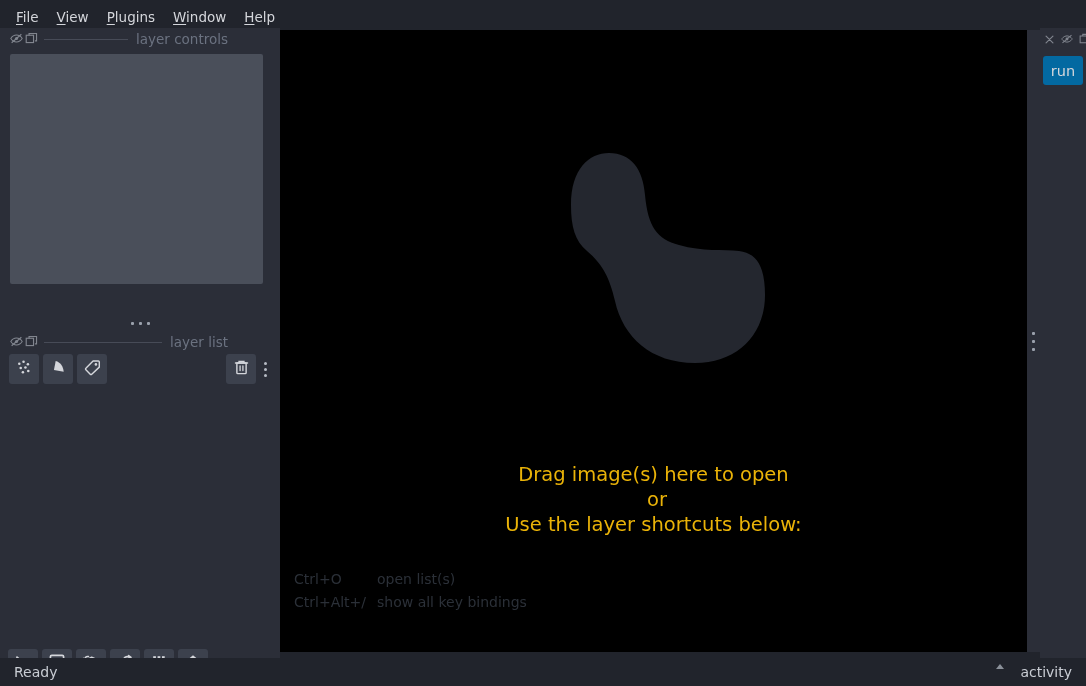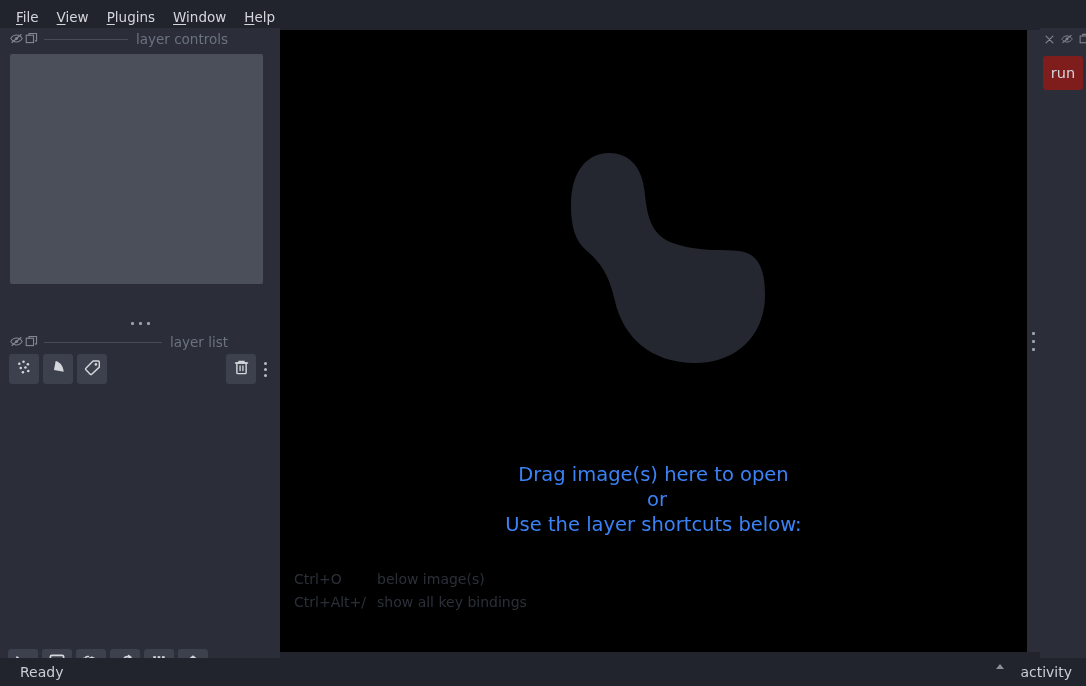--- a/index.html
+++ b/index.html
@@ -89,21 +89,21 @@
   }
 
   
   #canvas {
     position: absolute; left: 280px; top: 30px;
     width: 747px; height: 622px; background: #000000; overflow: hidden;
   }
   #logo-blob { position: absolute; left: 247px; top: 105px; }
   .canvas-headline {
     position: absolute; left: 0; width: 747px; text-align: center;
-    font-size: 19.5px; color: #3b82f6; white-space: nowrap;
+    font-size: 19.5px; color: #eab308; white-space: nowrap;
   }
   #hl-1 { top: 433px; }
   #hl-2 { top: 458px; padding-left: 7px; }
   #hl-3 { top: 483px; }
   #shortcuts {
     position: absolute; left: 14px; top: 538px;
     font-size: 14px; color: #2b3038;
   }
   .sc-row { display: flex; line-height: 23px; }
   .sc-key { width: 83px; white-space: nowrap; }
@@ -120,33 +120,33 @@
   
   #right-dock {
     position: absolute; left: 1040px; top: 28px; width: 46px; height: 630px;
     background: #2b2e38;
   }
   #right-dock-header {
     display: flex; align-items: center; justify-content: flex-start;
     height: 22px; padding: 0 4px; gap: 6px;
   }
   #run-button {
-    position: absolute; left: 3px; top: 28px; width: 40px; height: 34px;
-    background: #7f1d1d; border-radius: 3px;
+    position: absolute; left: 3px; top: 28px; width: 40px; height: 29px;
+    background: #0369a1; border-radius: 3px;
     display: flex; align-items: center; justify-content: center;
     font-size: 14.5px; color: #d4d6db; cursor: pointer;
   }
 
   
   #statusbar {
     position: absolute; left: 0; top: 658px; width: 1086px; height: 28px;
     background: #21242c; display: flex; align-items: center;
   }
   #status-text {
-    font-size: 14px; color: #c9cdd4; margin-left: 20px;
+    font-size: 14px; color: #c9cdd4; margin-left: 14px;
   }
   #activity-btn {
     margin-left: auto; margin-right: 14px; display: flex;
     align-items: flex-start; gap: 16px; font-size: 14px; color: #c9cdd4; cursor: pointer;
   }
   .caret-up {
     width: 0; height: 0; border-left: 4px solid transparent;
     border-right: 4px solid transparent; border-bottom: 5px solid #8a9099;
   }
 </style>
@@ -330,21 +330,21 @@
     </svg>
   </span>
 
   <div class="canvas-headline" id="hl-1">Drag image(s) here to open</div>
   <div class="canvas-headline" id="hl-2">or</div>
   <div class="canvas-headline" id="hl-3">Use the layer shortcuts below:</div>
 
   <div id="shortcuts">
     <div class="sc-row">
       <span class="sc-key">Ctrl+O</span>
-      <span class="sc-desc">below image(s)</span>
+      <span class="sc-desc">open list(s)</span>
     </div>
     <div class="sc-row">
       <span class="sc-key">Ctrl+Alt+/</span>
       <span class="sc-desc">show all key bindings</span>
     </div>
   </div>
 </div>
 
 <div id="splitter-v">
   <span class="dot"></span>

